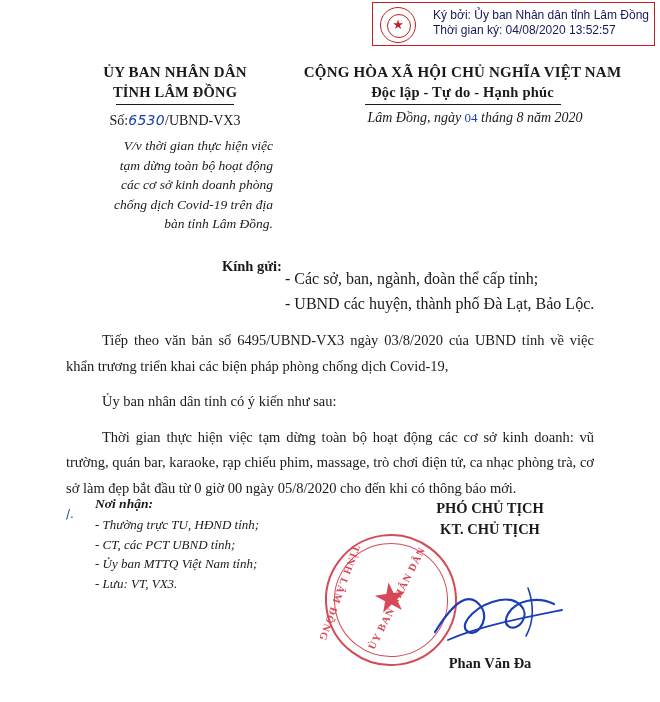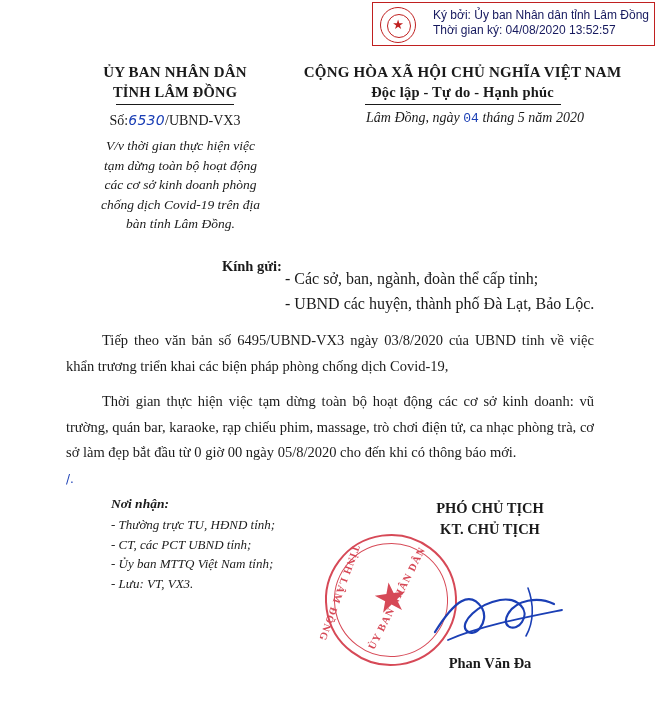--- a/index.html
+++ b/index.html
@@ -121,37 +121,37 @@
     font-size: 14px;
     font-style: italic;
     letter-spacing: 0.3px;
   }
 
   .vv-block {
     position: absolute;
     left: 88px;
     top: 136px;
     width: 185px;
-    text-align: center;
+    text-align: right;
     font-size: 13.5px;
     line-height: 19.5px;
     font-style: italic;
   }
 
   .date-line {
     position: absolute;
     left: 310px;
     top: 110px;
     width: 330px;
     text-align: center;
     font-size: 14px;
     font-style: italic;
   }
   .date-num {
-    font-family: Liberation Mono, monospace;
+    font-family: Liberation Serif, serif;
     font-style: normal;
     color: #1b3fb5;
     font-size: 13px;
   }
 
   
   .kinh-gui {
     position: absolute;
     left: 222px;
     top: 258px;
@@ -183,21 +183,20 @@
     color: #1b3fb5;
     font-size: 12px;
   }
 
   
   .noi-nhan {
     position: absolute;
     left: 95px;
     top: 496px;
     font-size: 13px;
-    margin-left: 16px;
   }
   .noi-nhan .title {
     font-weight: bold;
     font-style: italic;
     font-size: 13.5px;
     margin-bottom: 3px;
   }
   .noi-nhan ul {
     margin: 0;
     padding: 0;
@@ -325,31 +324,32 @@
     <div>V/v thời gian thực hiện việc</div>
     <div>tạm dừng toàn bộ hoạt động</div>
     <div>các cơ sở kinh doanh phòng</div>
     <div>chống dịch Covid-19 trên địa</div>
     <div>bàn tỉnh Lâm Đồng.</div>
   </div>
 
   <div class="date-line">
     <span>Lâm Đồng, ngày</span>
     <span class="date-num">04</span>
-    <span>tháng 5 năm 2020</span>
+    <span>tháng 8 năm 2020</span>
   </div>
 
   <div class="kinh-gui">Kính gửi:</div>
   <div class="recipients">
     <div>- Các sở, ban, ngành, đoàn thể cấp tỉnh;</div>
     <div>- UBND các huyện, thành phố Đà Lạt, Bảo Lộc.</div>
   </div>
 
   <div class="body-text">
     <p class="para">Tiếp theo văn bản số 6495/UBND-VX3 ngày 03/8/2020 của UBND tỉnh về việc khẩn trương triển khai các biện pháp phòng chống dịch Covid-19,</p>
+    <p class="para">Ủy ban nhân dân tỉnh có ý kiến như sau:</p>
     <p class="para last">Thời gian thực hiện việc tạm dừng toàn bộ hoạt động các cơ sở kinh doanh: vũ trường, quán bar, karaoke, rạp chiếu phim, massage, trò chơi điện tử, ca nhạc phòng trà, cơ sở làm đẹp bắt đầu từ 0 giờ 00 ngày 05/8/2020 cho đến khi có thông báo mới.</p>
     <span class="ink-mark">/.</span>
   </div>
 
   <div class="noi-nhan">
     <div class="title">Nơi nhận:</div>
     <ul>
       <li>- Thường trực TU, HĐND tỉnh;</li>
       <li>- CT, các PCT UBND tỉnh;</li>
       <li>- Ủy ban MTTQ Việt Nam tỉnh;</li>

